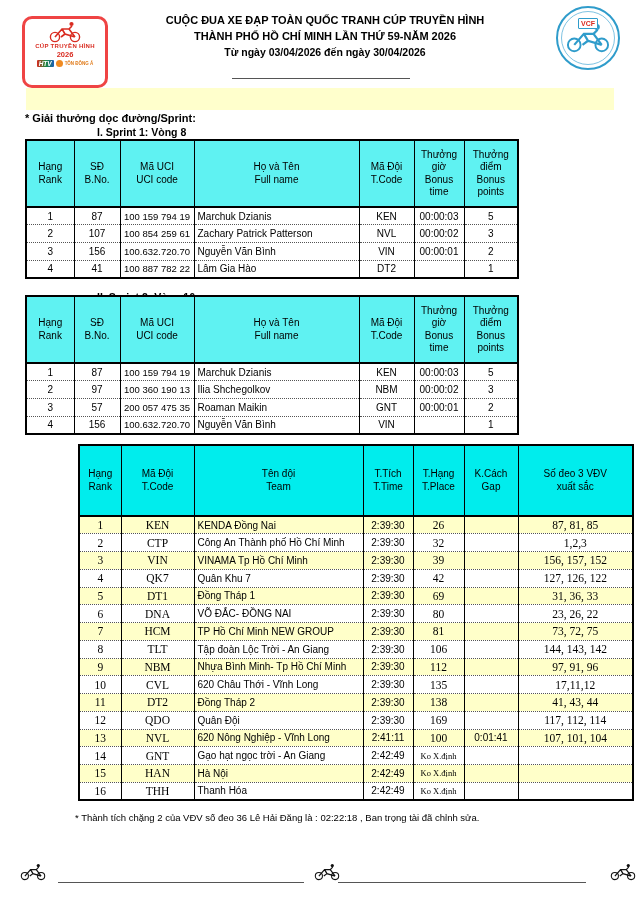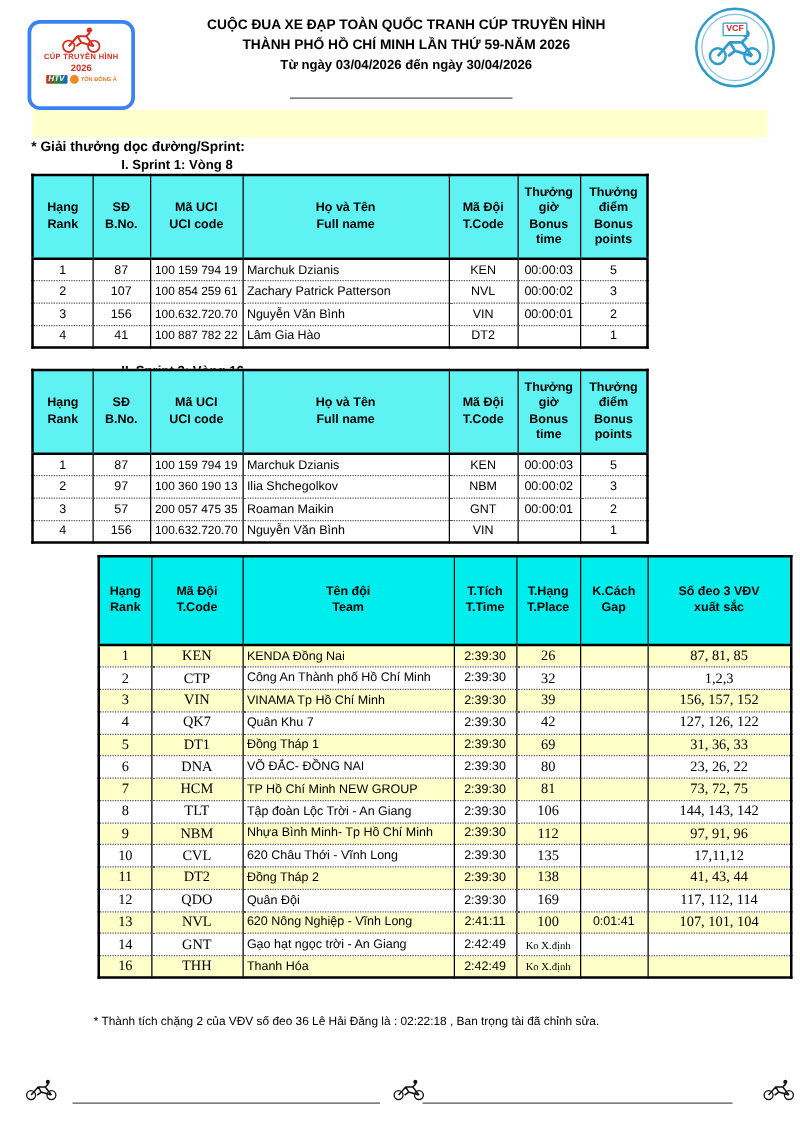--- a/index.html
+++ b/index.html
@@ -12,21 +12,21 @@
 
   
   .title-block { left:110px; top:12px; width:430px; text-align:center; }
   .title-line { font-weight:bold; font-size:11px; line-height:16px; }
   .title-line3 { font-weight:bold; font-size:10.5px; line-height:16px; }
   .header-rule { left:232px; top:78px; width:178px; border-top:1.5px solid #555; }
 
   
   .left-logo {
     left:22px; top:16px; width:86px; height:72px; background:#fff;
-    border:3px solid #3b82f6; border-radius:10px; overflow:hidden; text-align:center;
+    border:3px solid #ef4444; border-radius:10px; overflow:hidden; text-align:center;
   }
   .left-logo svg { display:block; margin:2px auto 0; }
   .ll-title { font-size:6px; font-weight:bold; color:#d92b20; letter-spacing:.3px; line-height:7px; }
   .ll-year  { font-size:7.5px; font-weight:bold; color:#d92b20; line-height:9px; }
   .ll-bottom { display:flex; align-items:center; justify-content:center; gap:2px; margin-top:1px; }
   .ll-htv { font-size:6.5px; font-weight:bold; font-style:italic; color:#fff;
             background:linear-gradient(90deg,#d92b20,#1f8a3a,#1c5fb8); padding:0 2px; border-radius:1px; }
   .ll-dot { width:7px; height:7px; border-radius:50%; background:#f08a20; display:inline-block; }
   .ll-sponsor { font-size:4.5px; font-weight:bold; color:#e07b1a; }
 
@@ -48,21 +48,21 @@
   .section-title { left:25px; top:112px; font-size:11px; font-weight:bold; }
   .subtable-title { font-size:10.5px; font-weight:bold;padding-left:40px; }
   .t1-title { left:57px; top:126px; }
   .t2-title { left:57px; top:281px;margin-top:10px; }
 
   
   table { border-collapse:collapse; table-layout:fixed; position:absolute; background:#fff; }
   table { border:2px solid #000; }
   th {
     border:1px solid #000; border-bottom:2.5px solid #000;
-    font-weight:bold; font-size:10px; line-height:1.25; text-align:center;
+    font-weight:normal; font-size:10px; line-height:1.25; text-align:center;
     vertical-align:middle; padding:0 1px; white-space:normal;
   }
   td {
     border-left:1px solid #000; border-right:1px solid #000;
     border-top:1px dotted #555;
     font-size:10px; text-align:center; vertical-align:middle;
     padding:0 3px; overflow:hidden; white-space:nowrap;
   }
   tbody tr:first-child td { border-top:none; }
 
@@ -458,20 +458,29 @@
         <td class="c2">620 Nông Nghiệp - Vĩnh Long</td>
         <td class="c3">2:41:11</td>
         <td class="c4">100</td>
         <td class="c5">0:01:41</td>
         <td class="c6">107, 101, 104</td>
       </tr>
       <tr>
         <td class="c0">14</td>
         <td class="c1">GNT</td>
         <td class="c2">Gạo hạt ngọc trời - An Giang</td>
+        <td class="c3">2:42:49</td>
+        <td class="c4 ko">Ko X.định</td>
+        <td class="c5"></td>
+        <td class="c6"></td>
+      </tr>
+      <tr>
+        <td class="c0">15</td>
+        <td class="c1">HAN</td>
+        <td class="c2">Hà Nội</td>
         <td class="c3">2:42:49</td>
         <td class="c4 ko">Ko X.định</td>
         <td class="c5"></td>
         <td class="c6"></td>
       </tr>
       <tr>
         <td class="c0">16</td>
         <td class="c1">THH</td>
         <td class="c2">Thanh Hóa</td>
         <td class="c3">2:42:49</td>

